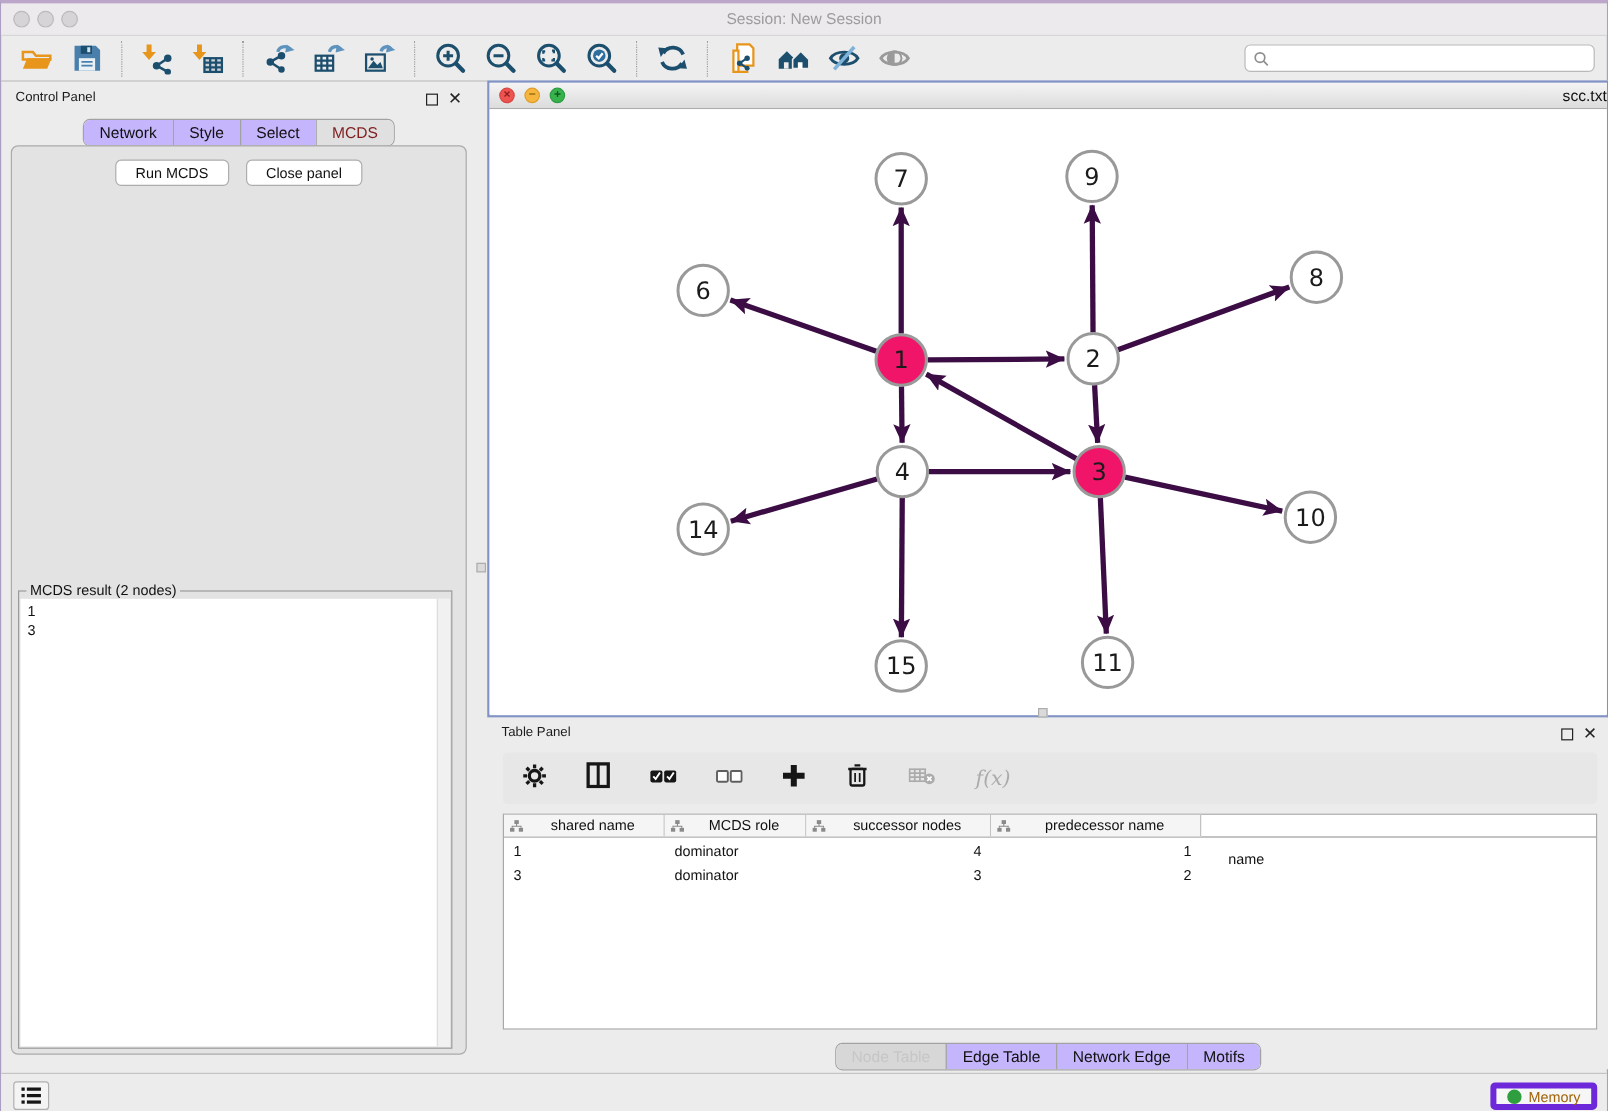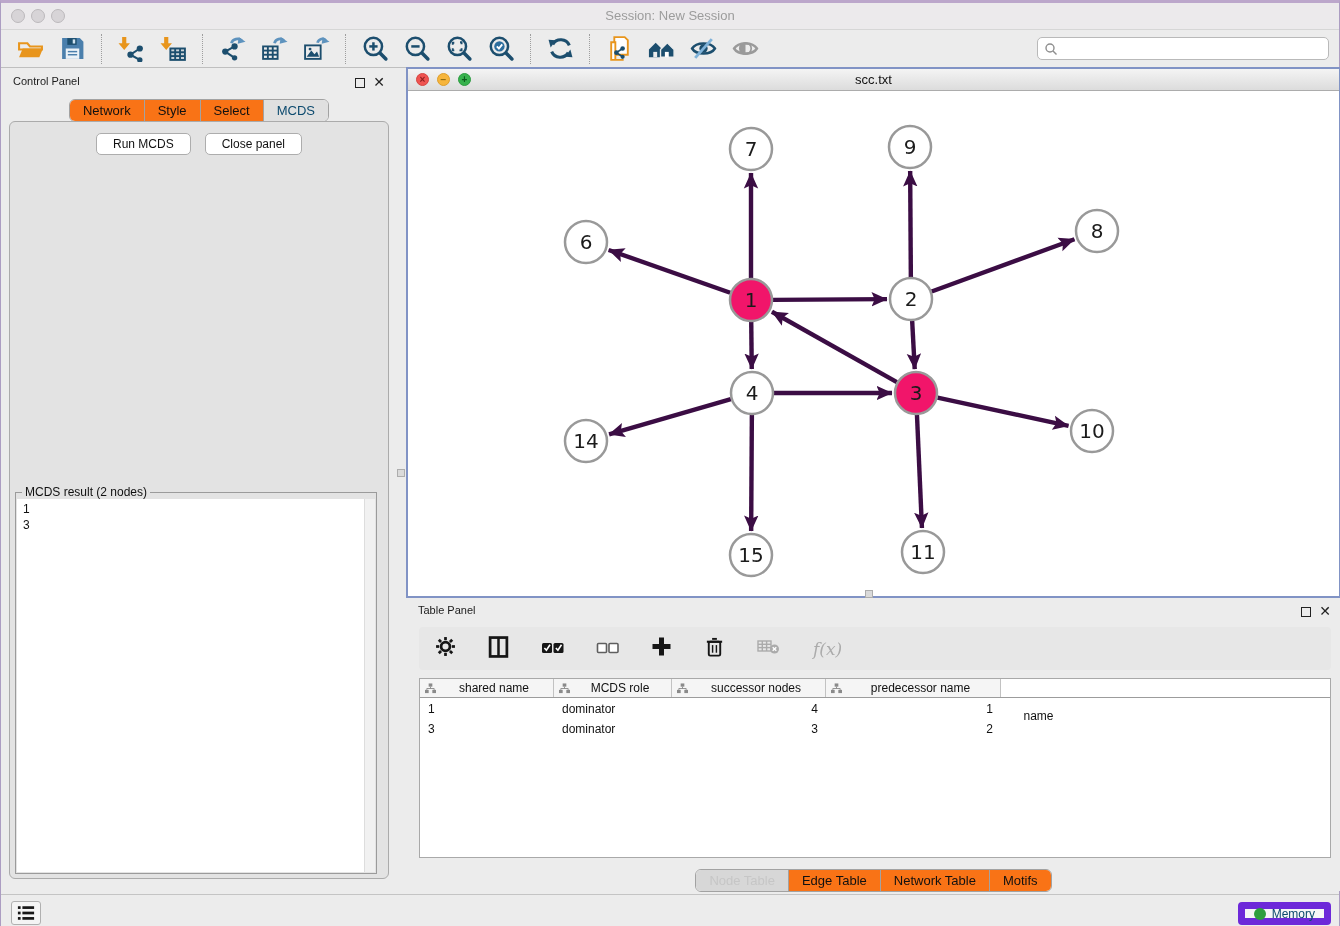--- a/index.html
+++ b/index.html
@@ -24,23 +24,23 @@
   
   .control-panel { position:absolute; left:0; top:66px; width:396px; height:822px; }
   .panel-header { position:relative; height:28px; }
   .panel-title { position:absolute; left:12px; top:6px; font-size:11px; color:#1C1C1C; }
   .float-box { position:absolute; width:10px; height:10px; border:1.6px solid #222; top:9px; }
   .close-x { position:absolute; top:5px; font-size:14px; font-weight:bold; color:#222; }
   .cp-float { right:32px; } .cp-close { right:12px; }
 
   .cp-tabs { position:absolute; left:0; right:0; top:30px; display:flex; justify-content:center; }
   .seg-group { display:inline-flex; border:1px solid #A2A2A2; border-radius:6px; overflow:hidden; background:#fff; }
-  .seg { padding:3px 13px; font-size:13px; color:#111; background:#f97316; border-left:1px solid #A2A2A2; cursor:default; }
+  .seg { padding:3px 13px; font-size:13px; color:#111; background:#c4b5fd; border-left:1px solid #A2A2A2; cursor:default; }
   .seg:first-child { border-left:none; }
-  .seg.active { background:#E0E0E0; color:#0c4a6e; }
+  .seg.active { background:#E0E0E0; color:#7f1d1d; }
 
   .cp-content { position:absolute; left:8px; right:8px; top:52px; bottom:12px; background:#E3E3E3; border:1px solid #ABABAB; border-radius:6px; }
   .opt-label { text-align:center; margin-top:18px; font-size:13px; color:#111; }
   .dropdown { position:relative; margin:8px 28px 0 28px; height:22px; background:#fff; border:1px solid #ABABAB; border-radius:4px; display:flex; align-items:center; padding-left:10px; font-size:13px; color:#111; }
   .stepper { position:absolute; right:6px; top:3px; display:flex; flex-direction:column; gap:2px; }
   .stepper .up { width:0; height:0; border-left:4px solid transparent; border-right:4px solid transparent; border-bottom:5px solid #555; }
   .stepper .down { width:0; height:0; border-left:4px solid transparent; border-right:4px solid transparent; border-top:5px solid #555; }
   .btn-row { display:flex; justify-content:center; gap:14px; margin-top:11px; }
   .aq-btn { height:22px; padding:0 16px; background:#fff; border:1px solid #ADADAD; border-radius:5px; font-size:12px; color:#111; display:flex; align-items:center; }
 
@@ -51,21 +51,21 @@
   .result-scroll { position:absolute; right:0; top:0; bottom:0; width:11px; background:#F1F1F1; border-left:1px solid #DDD; }
 
   
   .network-frame { position:absolute; left:405px; top:64px; width:935px; height:531px; border:2px solid #8193C5; background:#fff; }
   .frame-titlebar { position:relative; height:22px; background:linear-gradient(#F4F4F4,#DCDCDC); border-bottom:1px solid #ACACAC; }
   .frame-lights { position:absolute; left:8px; top:4px; display:flex; gap:8px; }
   .flight { width:13px; height:13px; border-radius:50%; font-size:10px; line-height:12px; text-align:center; color:#7A3030; font-weight:bold; }
   .flight.red { background:#EF5350; border:1px solid #D64541; color:#8E1F1F; }
   .flight.yellow { background:#F6B53C; border:1px solid #DE9E2B; color:#8E6A10; }
   .flight.green { background:#37B24D; border:1px solid #2D9C41; color:#0E5B1E; }
-  .frame-title { position:absolute; left:0; right:0; top:3px; text-align:center; font-size:13px; color:#111; }
+  .frame-title { position:absolute; left:0; right:0; top:3px; text-align:right; font-size:13px; color:#111; }
   .graph-canvas { position:relative; width:100%; height:504px; background:#fff; }
   .graph-canvas svg text { font-family:"DejaVu Sans","Liberation Sans",sans-serif; }
 
   
   .table-panel { position:absolute; left:405px; top:595px; width:935px; height:293px; background:#ECECEC; }
   .tp-float { right:30px; } .tp-close { right:10px; }
   .tp-toolbar { position:absolute; left:13px; right:10px; top:29px; height:43px; background:#E7E7E7; border-radius:4px; display:flex; align-items:center; padding-left:16px; gap:32px; }
   .tp-viewport { position:absolute; left:13px; right:10px; top:80px; height:180px; background:#fff; border:1px solid #A9A9A9; }
   .tp-headrow { display:flex; height:19px; border-bottom:1px solid #9C9C9C; }
   .tp-hcell { background:#F5F5F5; border-right:1px solid #C2C2C2; display:flex; align-items:center; font-size:12px; color:#111; padding-left:5px; gap:5px; }
@@ -73,21 +73,21 @@
   .tp-row { display:flex; height:16px; font-size:12px; color:#111; margin-top:4px; }
   .tp-cell { padding:0 8px; overflow:hidden; white-space:nowrap; }
   .ral { text-align:right; }
   .c0 { width:134px; } .c1 { width:118px; } .c2 { width:154px; } .c3 { width:175px; } .c4 { width:77px;margin-top:37px; }
   .tp-tabs { position:absolute; left:0; right:0; top:271px; display:flex; justify-content:center; }
   .tp-tabs .seg.active { background:#D7D7D7; color:#C6C6C6; }
 
   
   .statusbar { position:absolute; left:0; right:0; top:891px; height:35px; border-top:1px solid #C4C4C4; background:#ECECEC; }
   .list-btn { position:absolute; left:10px; top:6px; width:30px; height:24px; background:#F4F4F4; border:1px solid #B0B0B0; border-radius:3px; display:flex; align-items:center; justify-content:center; }
-  .memory-btn { position:absolute; right:8px; top:7px; height:23px; padding:0 9px; background:#F6F6F6; border:7px solid #6d28d9; border-radius:4px; display:flex; align-items:center; gap:6px; font-size:12px; color:#0c4a6e; }
+  .memory-btn { position:absolute; right:8px; top:7px; height:23px; padding:0 9px; background:#F6F6F6; border:5px solid #6d28d9; border-radius:4px; display:flex; align-items:center; gap:6px; font-size:12px; color:#a16207; }
   .mem-dot { width:12px; height:12px; border-radius:50%; }
 
   .splitter-handle { position:absolute; width:8px; height:8px; background:#DADADA; border:1px solid #ADADAD; z-index:9; }
   .fx-label { font-family:"DejaVu Serif","Liberation Serif",serif; font-style:italic; color:#ABABAB; font-size:17px; }
 </style>
 </head>
 <body>
 
 <div class="app">
 
@@ -472,21 +472,21 @@
         <div class="tp-cell c2 ral">3</div>
         <div class="tp-cell c3 ral">2</div>
         <div class="tp-cell c4">3</div>
       </div>
     </div>
 
     <div class="tp-tabs">
       <div class="seg-group">
         <div class="seg active">Node Table</div>
         <div class="seg">Edge Table</div>
-        <div class="seg">Network Table</div>
+        <div class="seg">Network Edge</div>
         <div class="seg">Motifs</div>
       </div>
     </div>
   </div>
 
   <div class="splitter-handle" style="left:396px; top:466px;"></div>
   <div class="splitter-handle" style="left:864px; top:587px;"></div>
 
   <div class="statusbar">
     <div class="list-btn">

